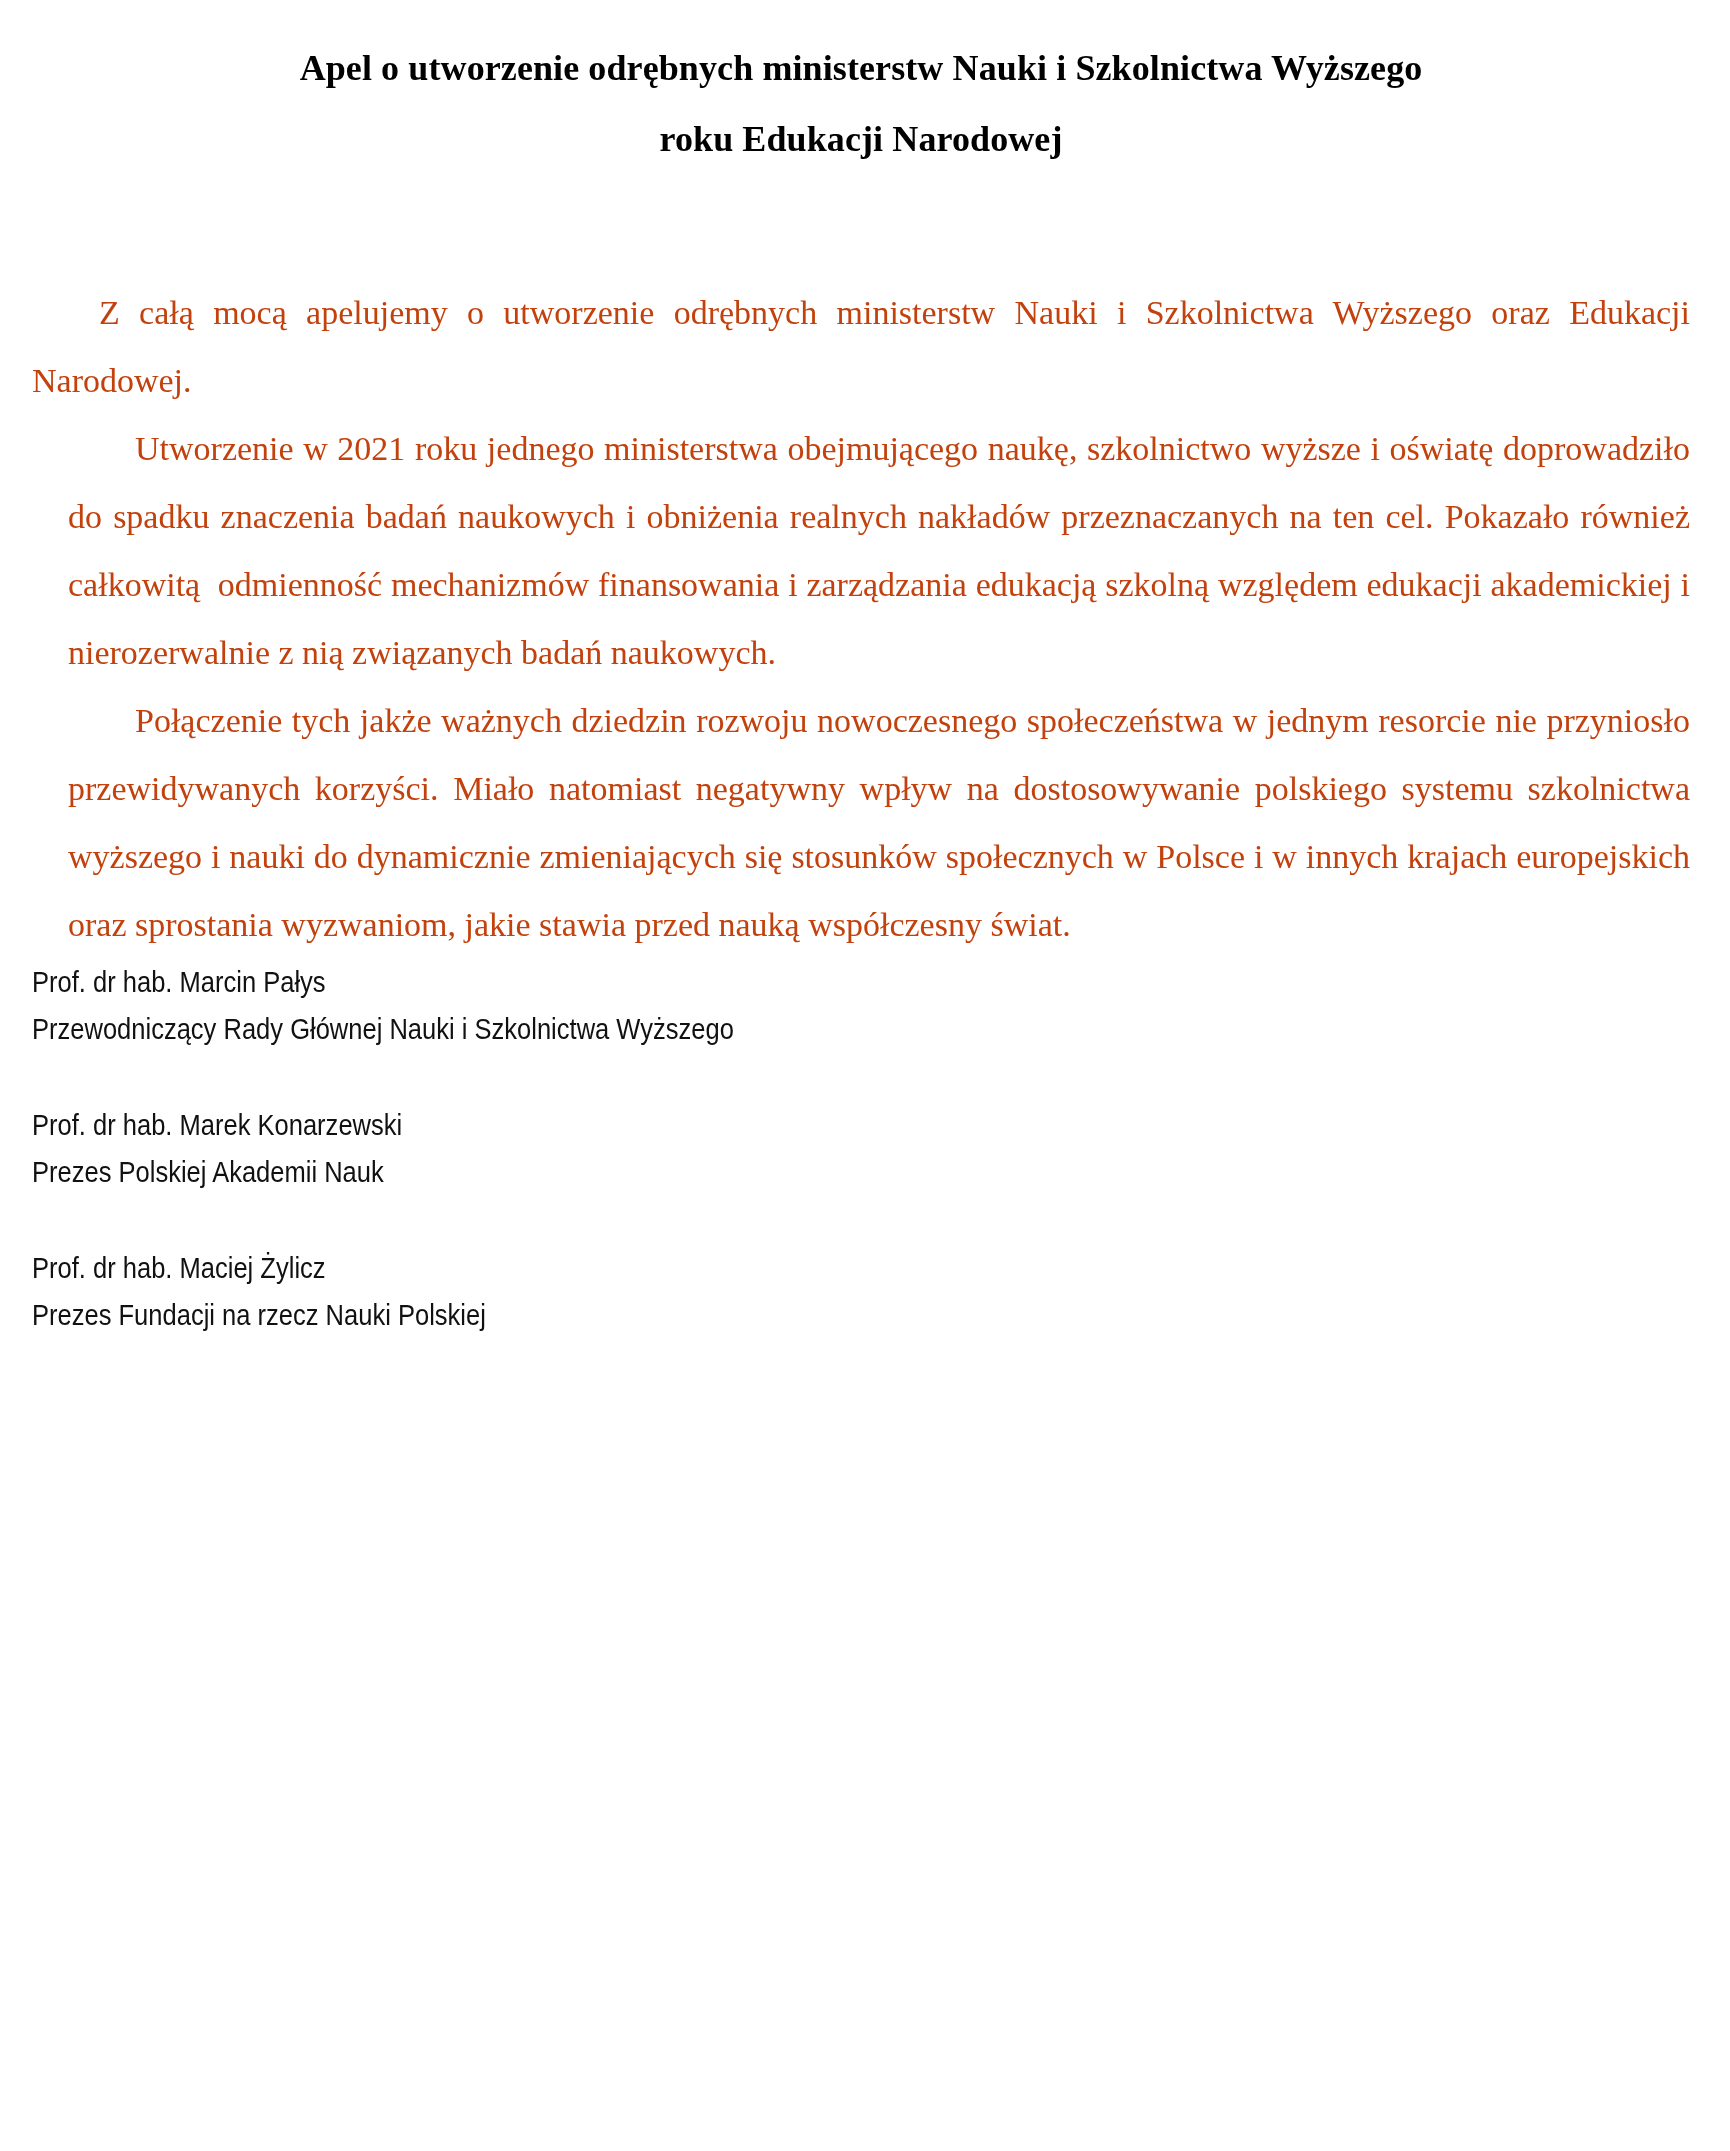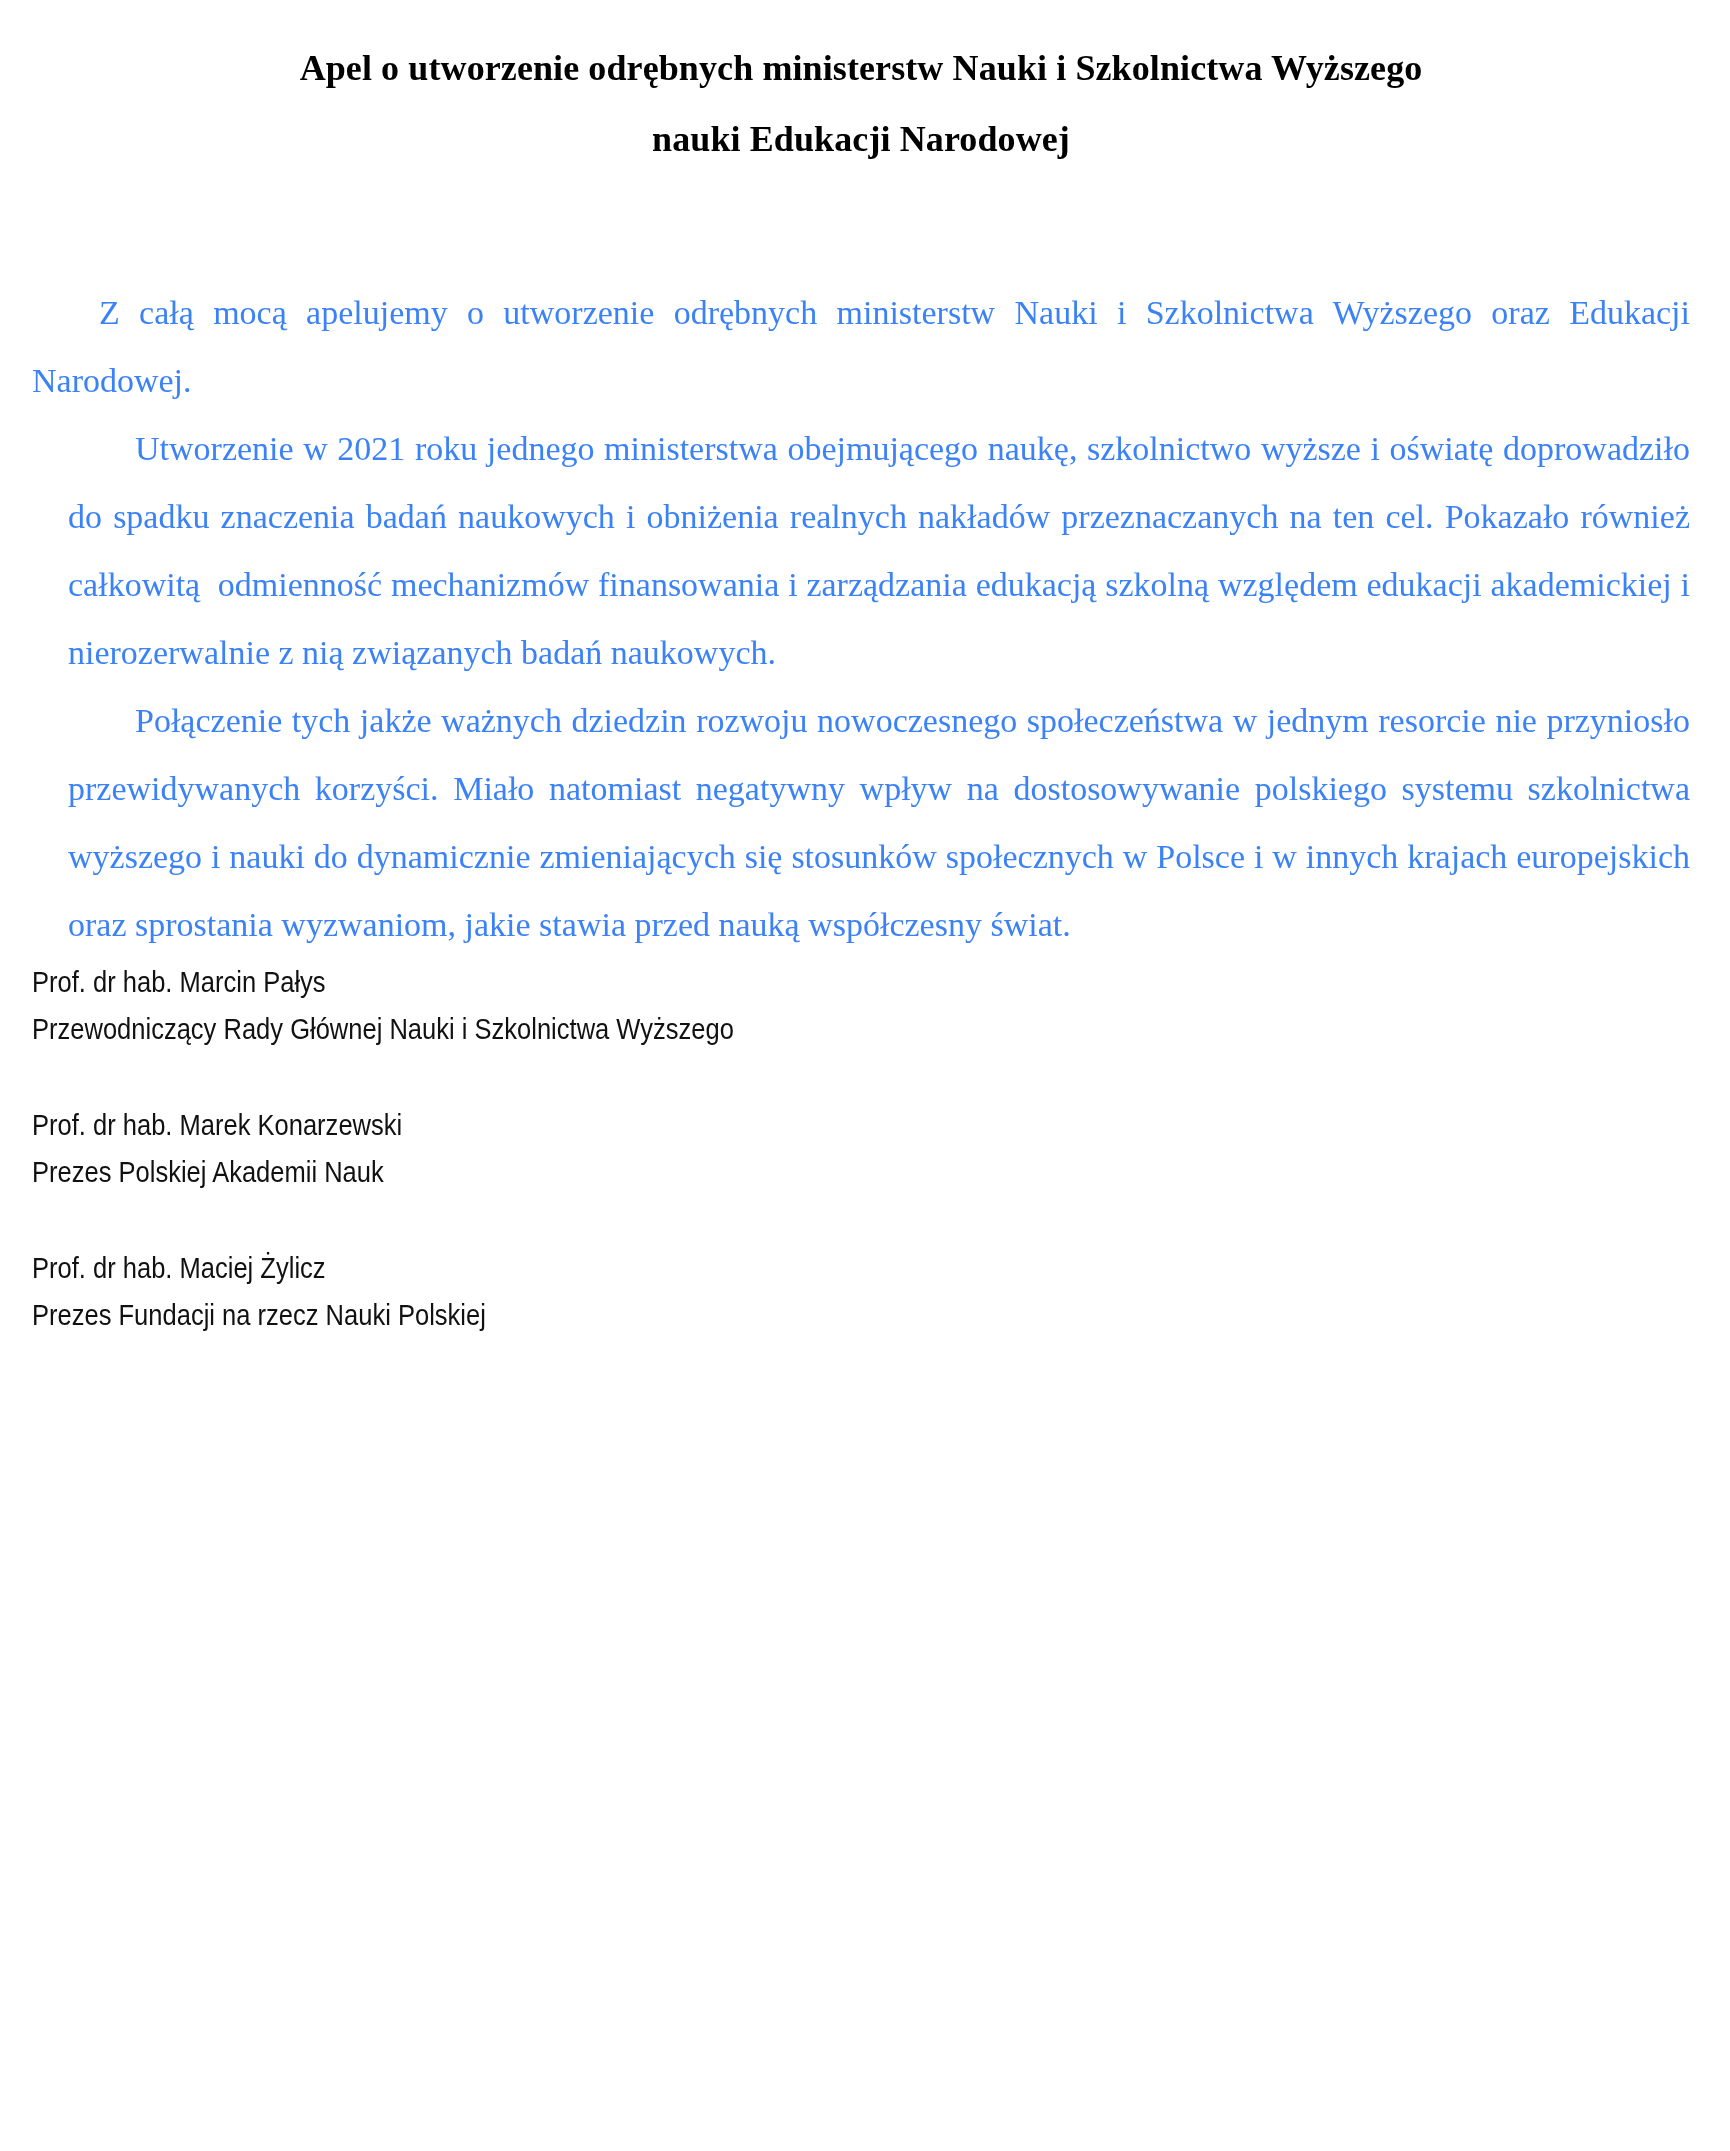--- a/index.html
+++ b/index.html
@@ -42,21 +42,21 @@
 
   
   .body-block {
     margin-top: 111px;
   }
 
   .para {
     font-family: "Liberation Serif", "DejaVu Serif", serif;
     font-size: 34px;
     line-height: 68px;
-    color: #3b82f6;
+    color: #c2410c;
     text-align: justify;
     text-justify: inter-word;
     text-indent: 67px;
     margin: 0;
     padding: 0;
     white-space: pre-wrap;
     hyphens: none;
   }
 
   .para + .para {
@@ -88,21 +88,21 @@
   }
 </style>
 </head>
 <body>
 
 <div class="page">
   <div class="page-inner">
 
     <h1 class="doc-title">
       <span class="tline">Apel o utworzenie odrębnych ministerstw Nauki i Szkolnictwa Wyższego</span>
-      <span class="tline">nauki Edukacji Narodowej</span>
+      <span class="tline">roku Edukacji Narodowej</span>
     </h1>
 
     <div class="body-block">
       <p class="para">Z całą mocą apelujemy o utworzenie odrębnych ministerstw Nauki i Szkolnictwa Wyższego oraz Edukacji Narodowej.</p>
       <p class="para">Utworzenie w 2021 roku jednego ministerstwa obejmującego naukę, szkolnictwo wyższe i oświatę doprowadziło do spadku znaczenia badań naukowych i obniżenia realnych nakładów przeznaczanych na ten cel. Pokazało również całkowitą  odmienność mechanizmów finansowania i zarządzania edukacją szkolną względem edukacji akademickiej i nierozerwalnie z nią związanych badań naukowych.</p>
       <p class="para">Połączenie tych jakże ważnych dziedzin rozwoju nowoczesnego społeczeństwa w jednym resorcie nie przyniosło przewidywanych korzyści. Miało natomiast negatywny wpływ na dostosowywanie polskiego systemu szkolnictwa wyższego i nauki do dynamicznie zmieniających się stosunków społecznych w Polsce i w innych krajach europejskich oraz sprostania wyzwaniom, jakie stawia przed nauką współczesny świat.</p>
     </div>
 
     <div class="signatures">
 

